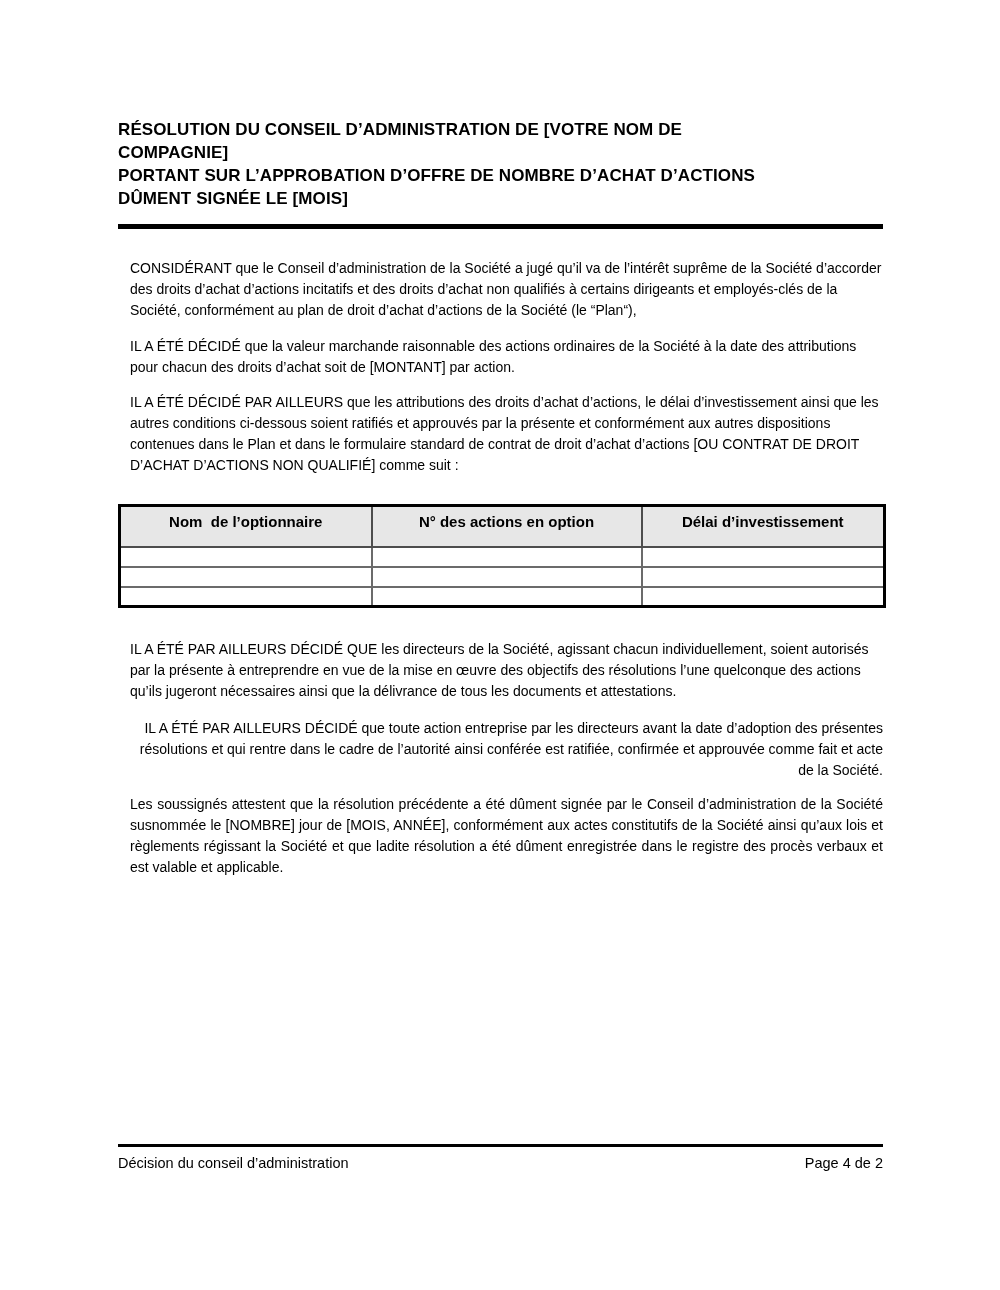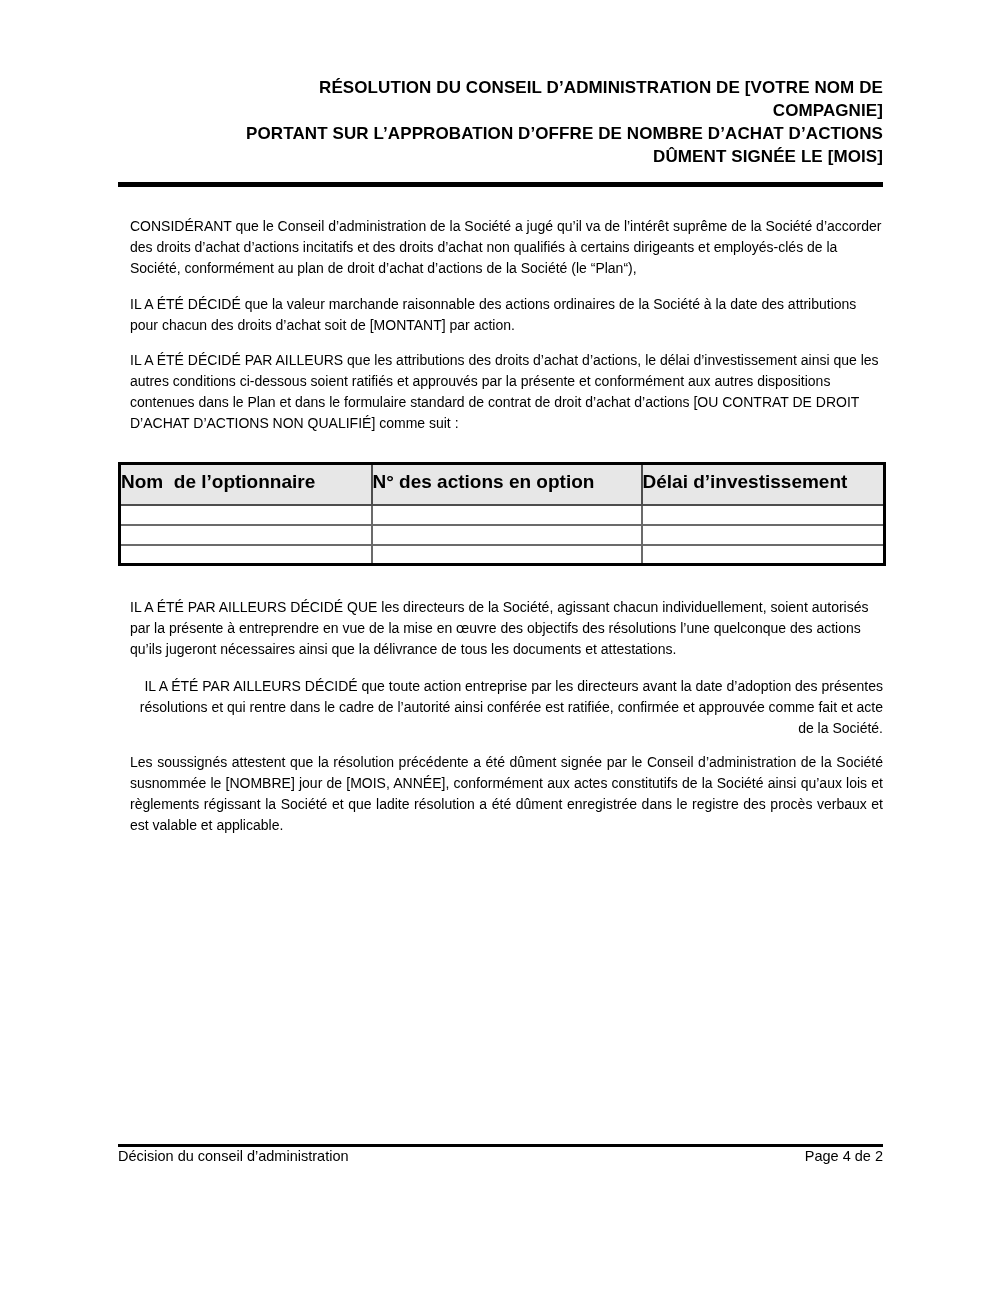--- a/index.html
+++ b/index.html
@@ -9,22 +9,22 @@
     position: relative;
     font-family: "Liberation Sans", sans-serif;
     color: #000000;
   }
   .page {
     position: absolute;
     left: 118px; top: 0;
     width: 765px;
   }
   .doc-title {
-    margin-top: 76px;
-    text-align: right;
+    margin-top: 118px;
+    text-align: left;
     font-weight: bold;
     font-size: 17px;
     line-height: 23px;
     letter-spacing: 0.1px;
   }
   .title-rule {
     height: 5px;
     background: #000000;
     margin-top: 14px;
   }
@@ -43,22 +43,22 @@
   table.options-table {
     margin-top: 28px;
     width: 100%;
     border-collapse: collapse;
     border: 3px solid #000000;
     table-layout: fixed;
   }
   table.options-table th {
     background: #e7e7e7;
     font-weight: bold;
-    font-size: 19px;
-    text-align: left;
+    font-size: 15px;
+    text-align: center;
     vertical-align: top;
     height: 41px;
     padding-top: 6px;
     white-space: pre-wrap;
     border: 2px solid #4d4d4d;
   }
   table.options-table td {
     height: 20px;
     border: 2px solid #6b6b6b;
     font-size: 14px;
@@ -69,20 +69,21 @@
   .footer {
     position: absolute;
     left: 118px; top: 1144px;
     width: 765px;
   }
   .footer-rule {
     height: 3px;
     background: #000000;
   }
   .footer-row {
+    margin-top: 7px;
     display: flex;
     justify-content: space-between;
     font-size: 14.5px;
     line-height: 18px;
   }
 </style>
 </head>
 <body>
 
 <div class="page">

